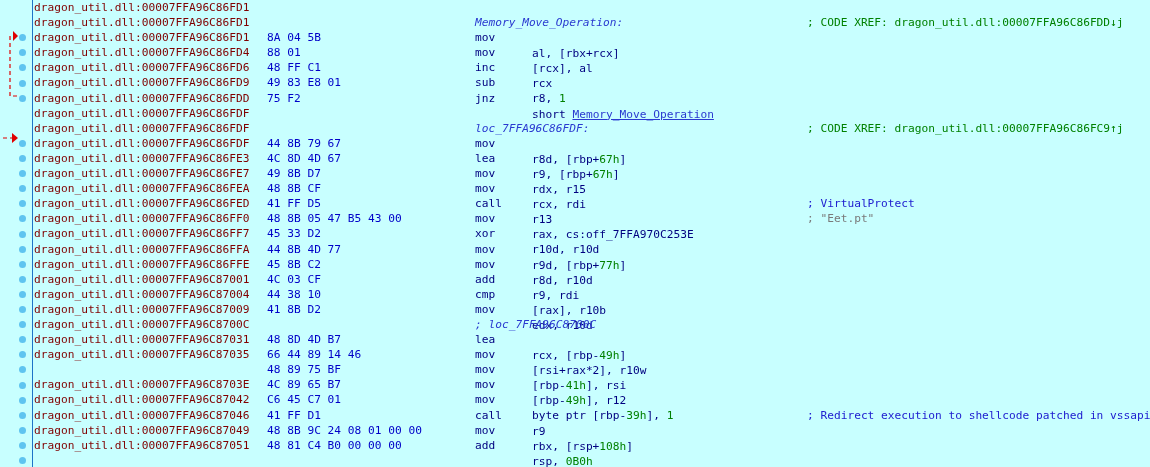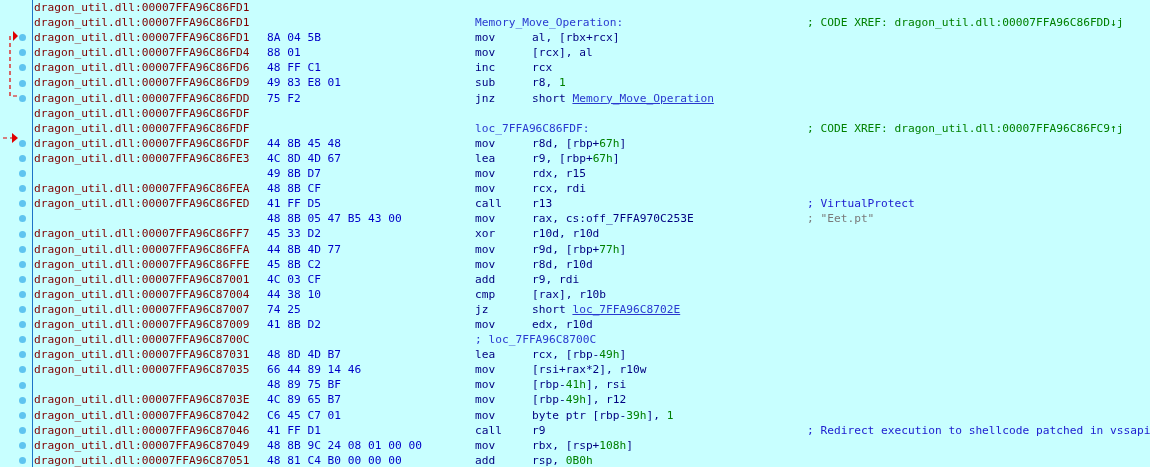--- a/index.html
+++ b/index.html
@@ -15,22 +15,22 @@
     background:#c8ffff;
   }
   .gutter-line {
     position:absolute; left:32px; top:0; width:1px; height:467px; background:#1e73c8;
   }
   .listing { position:absolute; left:34px; top:0; right:0; }
   .row { height:15.1px; line-height:15.1px; white-space:pre; position:relative; }
   .addr { color:#800000; position:absolute; left:0; }
   .bytes { color:#0000c8; position:absolute; left:233px; }
   .mnem { color:#000080; position:absolute; left:441px; }
-  .ops { color:#000080; position:absolute; left:498px; }
-  .label { color:#2a3ad0; position:absolute; left:441px; }
+  .ops { color:#000080; position:absolute; left:498px;margin-top:16px; }
+  .label { color:#2a3ad0; position:absolute; left:441px;font-style:italic; }
   .cmt { position:absolute; left:773px; color:#008000; }
   .cmt.blue { color:#2020d0; }
   .cmt.gray { color:#7a7a7a; }
   .num { color:#008000; }
   .sym { color:#2a3ad0;text-decoration:underline; }
   .dot {
     position:absolute; left:19px; width:7px; height:7px; border-radius:50%;
     background:#5fc4f0;
   }
   .arrow-svg { position:absolute; left:0; top:0; }
@@ -54,32 +54,31 @@
 <div class="listing" id="listing">
     <div class="row"><span class="addr">dragon_util.dll:00007FFA96C86FD1</span></div>
     <div class="row"><span class="addr">dragon_util.dll:00007FFA96C86FD1</span><span class="label">Memory_Move_Operation:</span><span class="cmt">; CODE XREF: dragon_util.dll:00007FFA96C86FDD↓j</span></div>
     <div class="row"><span class="addr">dragon_util.dll:00007FFA96C86FD1</span><span class="bytes">8A 04 5B</span><span class="mnem">mov</span><span class="ops"><span>al, [rbx+rcx]</span></span></div>
     <div class="row"><span class="addr">dragon_util.dll:00007FFA96C86FD4</span><span class="bytes">88 01</span><span class="mnem">mov</span><span class="ops"><span>[rcx], al</span></span></div>
     <div class="row"><span class="addr">dragon_util.dll:00007FFA96C86FD6</span><span class="bytes">48 FF C1</span><span class="mnem">inc</span><span class="ops"><span>rcx</span></span></div>
     <div class="row"><span class="addr">dragon_util.dll:00007FFA96C86FD9</span><span class="bytes">49 83 E8 01</span><span class="mnem">sub</span><span class="ops"><span>r8, </span><span class="num">1</span></span></div>
     <div class="row"><span class="addr">dragon_util.dll:00007FFA96C86FDD</span><span class="bytes">75 F2</span><span class="mnem">jnz</span><span class="ops"><span>short </span><span class="sym">Memory_Move_Operation</span></span></div>
     <div class="row"><span class="addr">dragon_util.dll:00007FFA96C86FDF</span></div>
     <div class="row"><span class="addr">dragon_util.dll:00007FFA96C86FDF</span><span class="label">loc_7FFA96C86FDF:</span><span class="cmt">; CODE XREF: dragon_util.dll:00007FFA96C86FC9↑j</span></div>
-    <div class="row"><span class="addr">dragon_util.dll:00007FFA96C86FDF</span><span class="bytes">44 8B 45 48</span><span class="mnem">mov</span><span class="ops"><span>r8d, [rbp+</span><span class="num">67h</span><span>]</span></span></div>
+    <div class="row"><span class="addr">dragon_util.dll:00007FFA96C86FDF</span><span class="bytes">44 8B 79 67</span><span class="mnem">mov</span><span class="ops"><span>r8d, [rbp+</span><span class="num">67h</span><span>]</span></span></div>
     <div class="row"><span class="addr">dragon_util.dll:00007FFA96C86FE3</span><span class="bytes">4C 8D 4D 67</span><span class="mnem">lea</span><span class="ops"><span>r9, [rbp+</span><span class="num">67h</span><span>]</span></span></div>
-    <div class="row"><span class="bytes">49 8B D7</span><span class="mnem">mov</span><span class="ops"><span>rdx, r15</span></span></div>
+    <div class="row"><span class="addr">dragon_util.dll:00007FFA96C86FE7</span><span class="bytes">49 8B D7</span><span class="mnem">mov</span><span class="ops"><span>rdx, r15</span></span></div>
     <div class="row"><span class="addr">dragon_util.dll:00007FFA96C86FEA</span><span class="bytes">48 8B CF</span><span class="mnem">mov</span><span class="ops"><span>rcx, rdi</span></span></div>
     <div class="row"><span class="addr">dragon_util.dll:00007FFA96C86FED</span><span class="bytes">41 FF D5</span><span class="mnem">call</span><span class="ops"><span>r13</span></span><span class="cmt blue">; VirtualProtect</span></div>
-    <div class="row"><span class="bytes">48 8B 05 47 B5 43 00</span><span class="mnem">mov</span><span class="ops"><span>rax, cs:off_7FFA970C253E</span></span><span class="cmt gray">; "Eet.pt"</span></div>
+    <div class="row"><span class="addr">dragon_util.dll:00007FFA96C86FF0</span><span class="bytes">48 8B 05 47 B5 43 00</span><span class="mnem">mov</span><span class="ops"><span>rax, cs:off_7FFA970C253E</span></span><span class="cmt gray">; "Eet.pt"</span></div>
     <div class="row"><span class="addr">dragon_util.dll:00007FFA96C86FF7</span><span class="bytes">45 33 D2</span><span class="mnem">xor</span><span class="ops"><span>r10d, r10d</span></span></div>
     <div class="row"><span class="addr">dragon_util.dll:00007FFA96C86FFA</span><span class="bytes">44 8B 4D 77</span><span class="mnem">mov</span><span class="ops"><span>r9d, [rbp+</span><span class="num">77h</span><span>]</span></span></div>
     <div class="row"><span class="addr">dragon_util.dll:00007FFA96C86FFE</span><span class="bytes">45 8B C2</span><span class="mnem">mov</span><span class="ops"><span>r8d, r10d</span></span></div>
     <div class="row"><span class="addr">dragon_util.dll:00007FFA96C87001</span><span class="bytes">4C 03 CF</span><span class="mnem">add</span><span class="ops"><span>r9, rdi</span></span></div>
     <div class="row"><span class="addr">dragon_util.dll:00007FFA96C87004</span><span class="bytes">44 38 10</span><span class="mnem">cmp</span><span class="ops"><span>[rax], r10b</span></span></div>
-    <div class="row"><span class="addr">dragon_util.dll:00007FFA96C87007</span><span class="bytes">74 25</span><span class="mnem">jz</span><span class="ops"><span>short </span><span class="sym">loc_7FFA96C8702E</span></span></div>
     <div class="row"><span class="addr">dragon_util.dll:00007FFA96C87009</span><span class="bytes">41 8B D2</span><span class="mnem">mov</span><span class="ops"><span>edx, r10d</span></span></div>
     <div class="row"><span class="addr">dragon_util.dll:00007FFA96C8700C</span><span class="label">; loc_7FFA96C8700C</span></div>
     <div class="row"><span class="addr">dragon_util.dll:00007FFA96C87031</span><span class="bytes">48 8D 4D B7</span><span class="mnem">lea</span><span class="ops"><span>rcx, [rbp-</span><span class="num">49h</span><span>]</span></span></div>
     <div class="row"><span class="addr">dragon_util.dll:00007FFA96C87035</span><span class="bytes">66 44 89 14 46</span><span class="mnem">mov</span><span class="ops"><span>[rsi+rax*2], r10w</span></span></div>
     <div class="row"><span class="bytes">48 89 75 BF</span><span class="mnem">mov</span><span class="ops"><span>[rbp-</span><span class="num">41h</span><span>], rsi</span></span></div>
     <div class="row"><span class="addr">dragon_util.dll:00007FFA96C8703E</span><span class="bytes">4C 89 65 B7</span><span class="mnem">mov</span><span class="ops"><span>[rbp-</span><span class="num">49h</span><span>], r12</span></span></div>
     <div class="row"><span class="addr">dragon_util.dll:00007FFA96C87042</span><span class="bytes">C6 45 C7 01</span><span class="mnem">mov</span><span class="ops"><span>byte ptr [rbp-</span><span class="num">39h</span><span>], </span><span class="num">1</span></span></div>
     <div class="row"><span class="addr">dragon_util.dll:00007FFA96C87046</span><span class="bytes">41 FF D1</span><span class="mnem">call</span><span class="ops"><span>r9</span></span><span class="cmt blue">; Redirect execution to shellcode patched in vssapi.dll</span></div>
     <div class="row"><span class="addr">dragon_util.dll:00007FFA96C87049</span><span class="bytes">48 8B 9C 24 08 01 00 00</span><span class="mnem">mov</span><span class="ops"><span>rbx, [rsp+</span><span class="num">108h</span><span>]</span></span></div>
     <div class="row"><span class="addr">dragon_util.dll:00007FFA96C87051</span><span class="bytes">48 81 C4 B0 00 00 00</span><span class="mnem">add</span><span class="ops"><span>rsp, </span><span class="num">0B0h</span></span></div>

